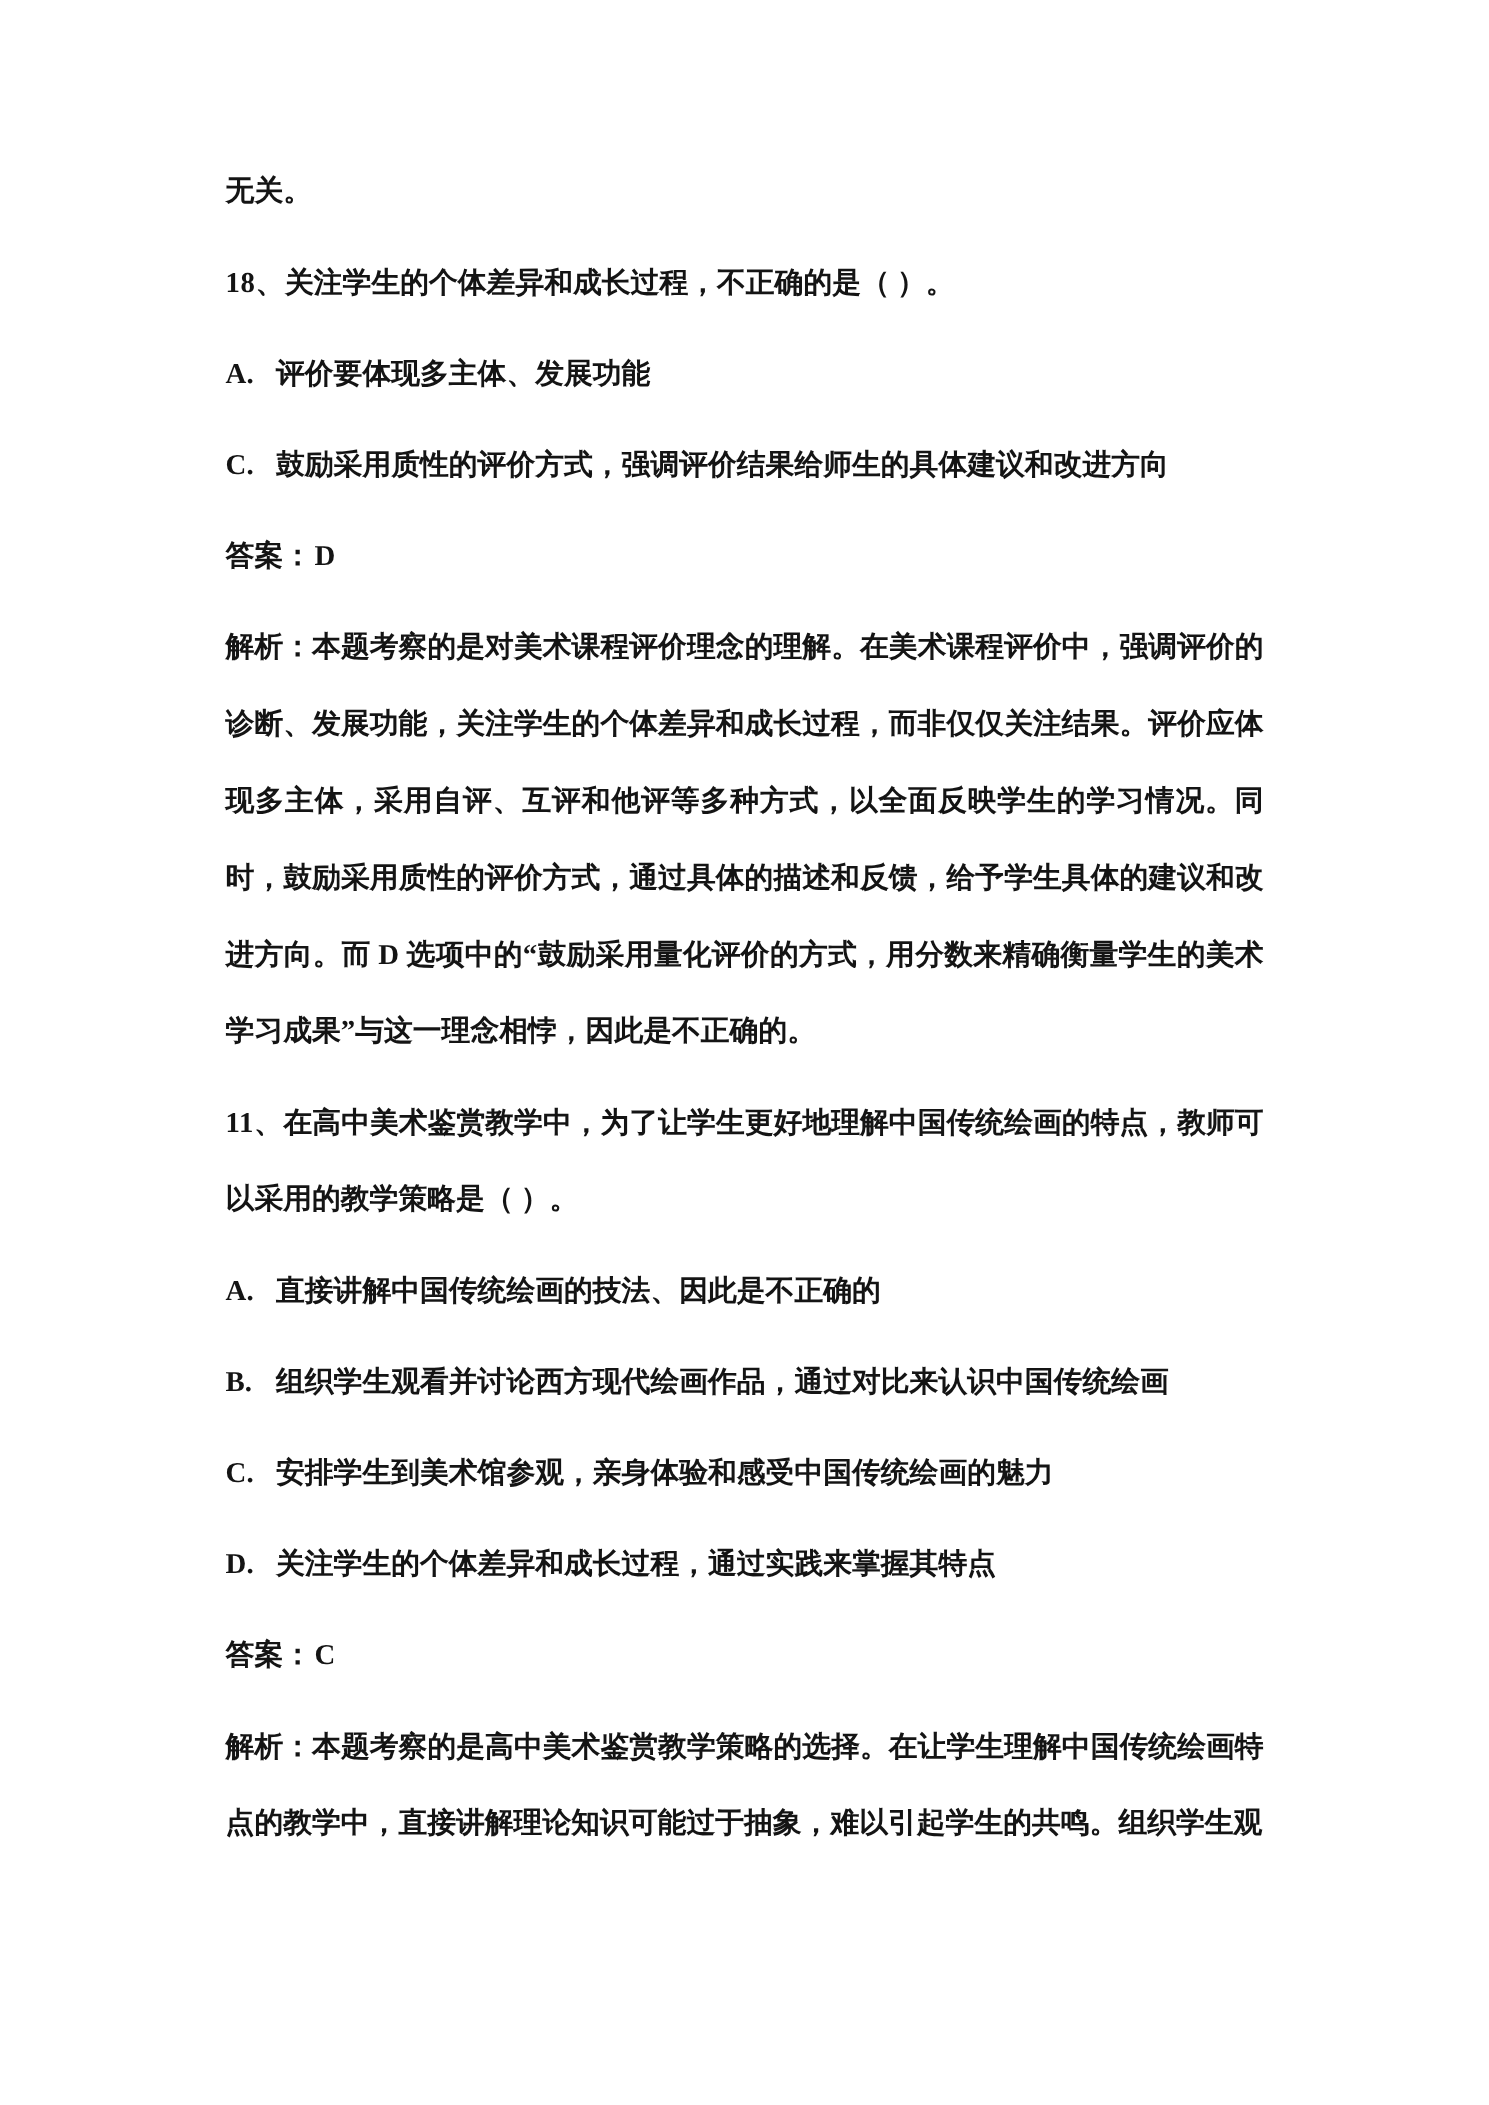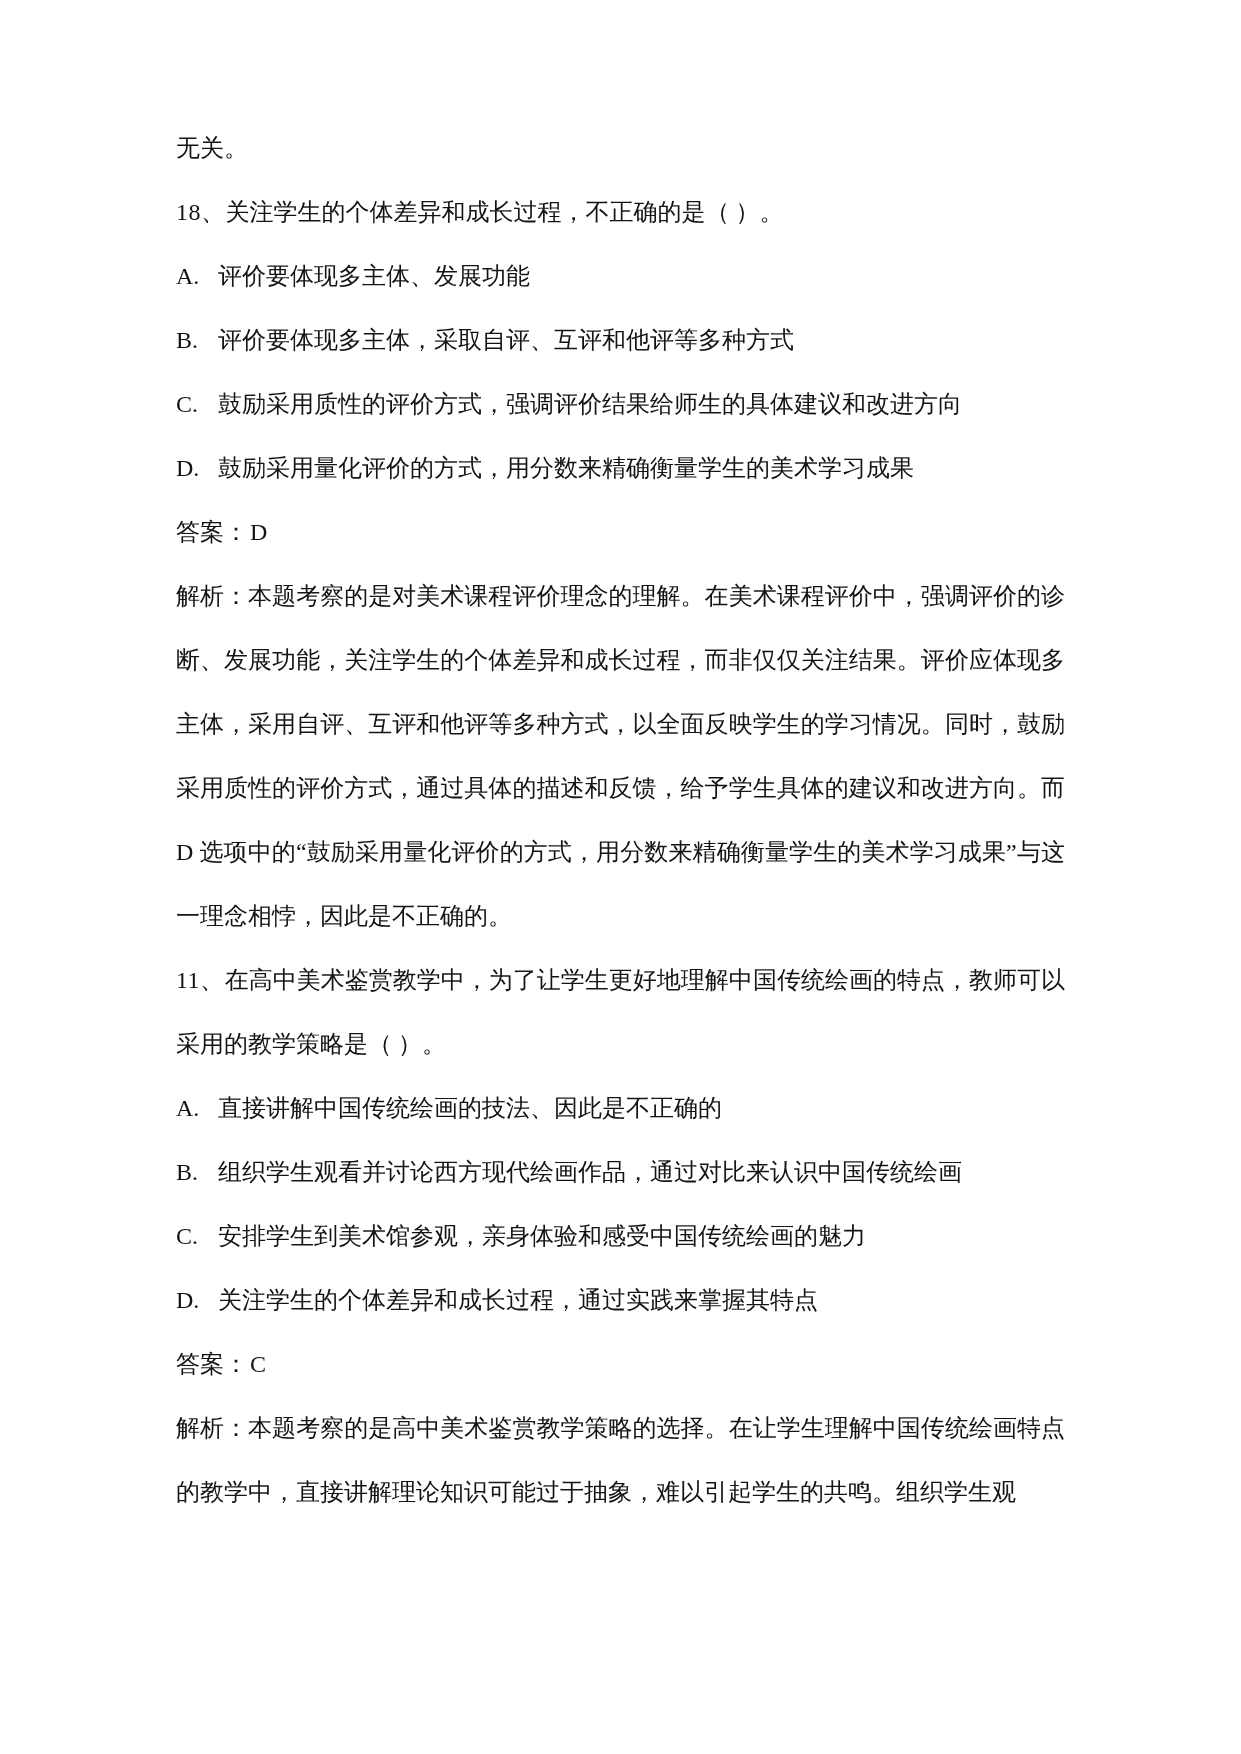--- a/index.html
+++ b/index.html
@@ -15,22 +15,23 @@
     margin: 0 auto;
     background: #ffffff;
     color: #141414;
     font-family: "Liberation Serif", "DejaVu Serif", serif;
     font-size: 24px;
     line-height: 64px;
     padding: 116px 176px 0 176px;
     overflow: hidden;
   }
   .page p {
-    margin: 0;
+    margin: 12px;
     text-align: justify;
+    font-weight: bold;
   }
   .opt-label {
     display: inline-block;
     min-width: 42px;
   }
   .num {
     letter-spacing: 0.5px;
   }
   .ans-value {
     padding-left: 2px;
@@ -44,27 +45,21 @@
   <p>无关。</p>
 
   <div>
     <p>
       <span class="num">18、</span><span>关注学生的个体差异和成长过程，不正确的是（ ）。</span>
     </p>
     <p>
       <span class="opt-label">A.</span><span>评价要体现多主体、发展功能</span>
     </p>
     <p>
-      <span class="opt-label">B.</span><span>评价要体现多主体，采取自评、互评和他评等多种方式</span>
-    </p>
-    <p>
       <span class="opt-label">C.</span><span>鼓励采用质性的评价方式，强调评价结果给师生的具体建议和改进方向</span>
-    </p>
-    <p>
-      <span class="opt-label">D.</span><span>鼓励采用量化评价的方式，用分数来精确衡量学生的美术学习成果</span>
     </p>
     <p>
       <span>答案：</span><span class="ans-value">D</span>
     </p>
     <p>
       <span>解析：</span><span>本题考察的是对美术课程评价理念的理解。在美术课程评价中，强调评价的诊断、发展功能，关注学生的个体差异和成长过程，而非仅仅关注结果。评价应体现多主体，采用自评、互评和他评等多种方式，以全面反映学生的学习情况。同时，鼓励采用质性的评价方式，通过具体的描述和反馈，给予学生具体的建议和改进方向。而 D 选项中的“鼓励采用量化评价的方式，用分数来精确衡量学生的美术学习成果”与这一理念相悖，因此是不正确的。</span>
     </p>
   </div>
 
   <div>

